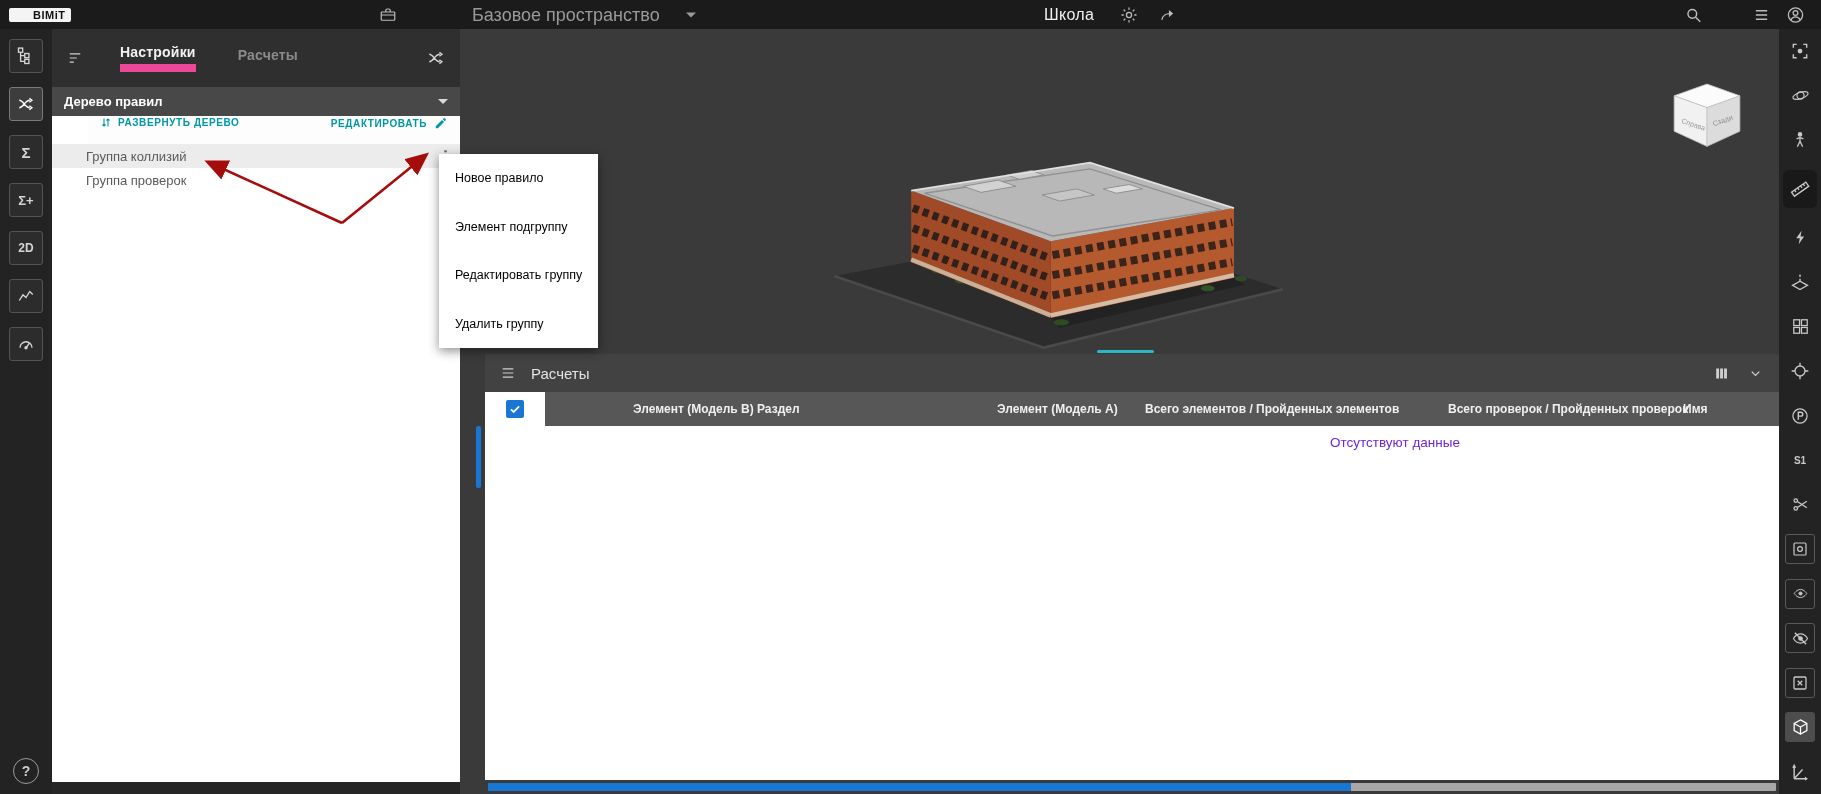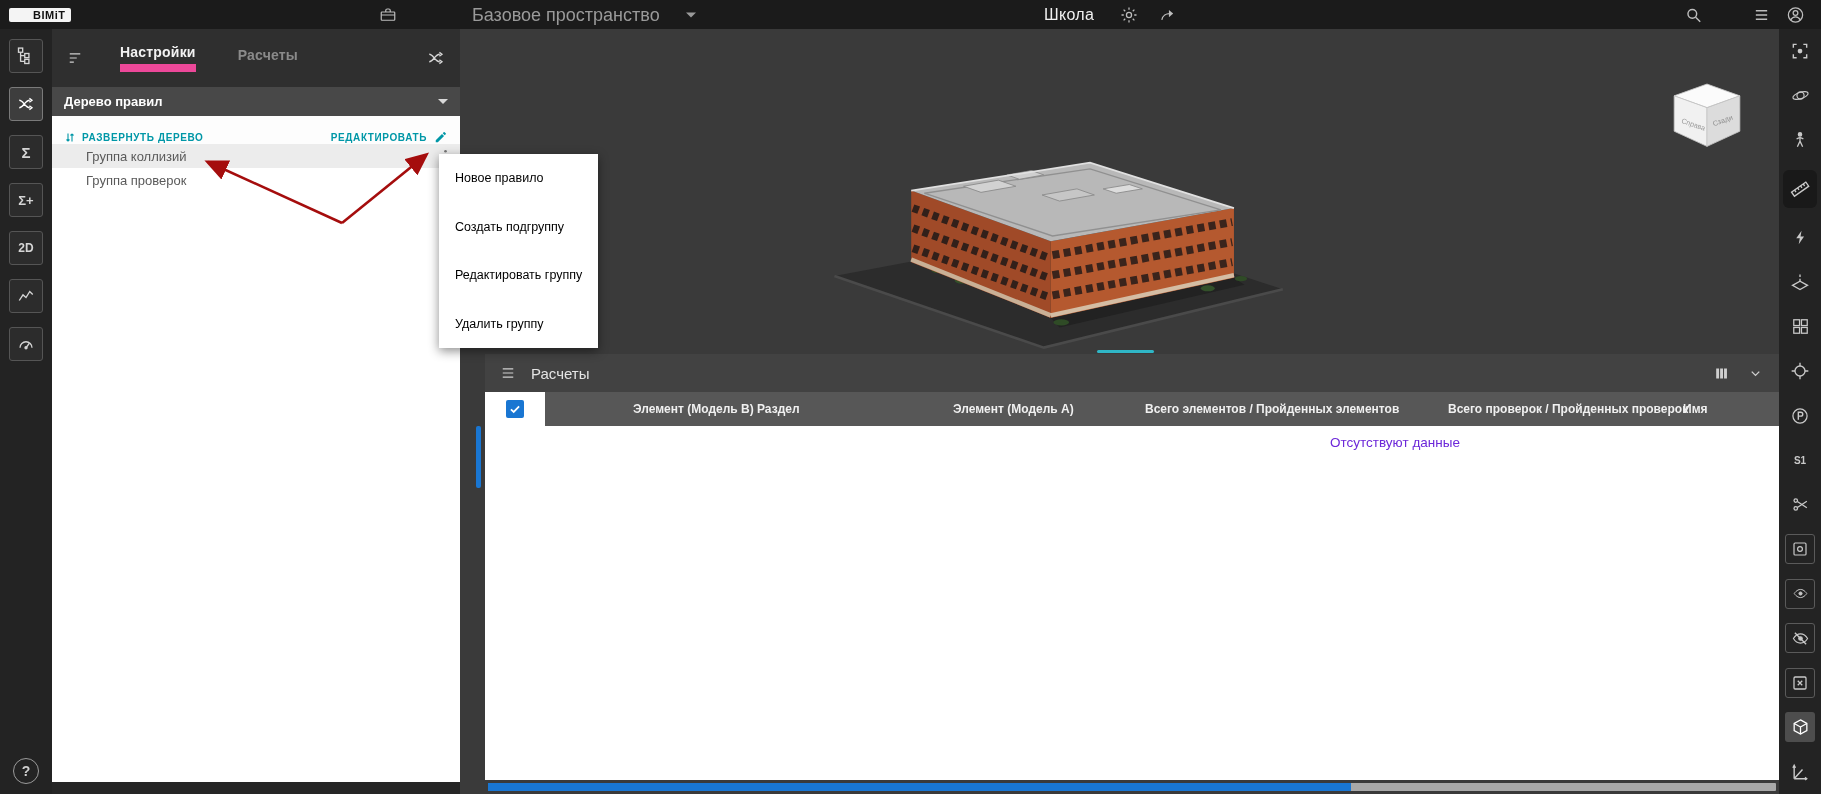--- a/index.html
+++ b/index.html
@@ -26,21 +26,21 @@
   .panel { position:absolute; left:52px; top:29px; width:408px; bottom:0; background:#fff; display:flex; flex-direction:column; z-index:15; }
   .panel-header { height:58px; background:#2f2f2f; display:flex; align-items:center; position:relative; flex:0 0 auto; }
   .ph-ham { margin-left:14px; color:#cfcfcf; }
   .tab { font-size:14px; font-weight:bold; cursor:pointer; padding-bottom:4px; letter-spacing:.2px; }
   .tab.active { color:#f2f2f2; border-bottom:8px solid #ec4899; }
   .tab.inactive { color:#8a8a8a; border-bottom:2px solid transparent; }
   .ph-shuffle { position:absolute; right:14px; top:50%; transform:translateY(-50%); color:#d6d6d6; cursor:pointer; }
   .section-bar { height:29px; background:#484848; color:#fff; font-size:13px; font-weight:bold; display:flex; align-items:center; padding:0 12px; flex:0 0 auto; cursor:pointer; }
   .section-caret { margin-left:auto; width:0; height:0; border-left:5px solid transparent; border-right:5px solid transparent; border-top:5px solid #d9d9d9; }
   .tree { flex:1; background:#fff; position:relative; }
-  .row-link { height:28px; display:flex; align-items:flex-end; padding:0 12px; background:#fdfdfd; }
+  .row-link { height:28px; display:flex; align-items:flex-start; padding:0 12px; background:#fdfdfd;margin-left:36px; }
   .link-teal { color:#0097a7; font-size:10px; font-weight:bold; letter-spacing:.6px; text-transform:uppercase; cursor:pointer; }
   .row-link .left { display:flex; align-items:center; gap:6px; }
   .row-link .right { margin-left:auto; display:flex; align-items:center; gap:7px; }
   .tree-item { height:24px; display:flex; align-items:center; padding:0 12px 0 34px; color:#5a5a5a; font-size:13px; cursor:pointer; }
   .tree-item.hover { background:#ececec; }
   .kebab { margin-left:auto; color:#777; cursor:pointer; display:flex; align-items:center; }
   .panel-footer { height:12px; background:#262626; flex:0 0 auto; }
   .arrows-overlay { position:absolute; left:0; top:0; width:408px; height:740px; pointer-events:none; z-index:40; }
 
   
@@ -240,21 +240,21 @@
         <path d="M0,0 L9,4 L0,8 z" fill="#a50d0d"></path>
       </marker>
     </defs>
     <path d="M290,194 L156,133" stroke="#a50d0d" stroke-width="2.6" fill="none" marker-end="url(#ah)"></path>
     <path d="M290,194 L374,126" stroke="#a50d0d" stroke-width="2.6" fill="none" marker-end="url(#ah)"></path>
   </svg>
 </section>
 
 <div class="context-menu">
   <div class="cm-item">Новое правило</div>
-  <div class="cm-item">Создать подгруппу</div>
+  <div class="cm-item">Элемент подгруппу</div>
   <div class="cm-item">Редактировать группу</div>
   <div class="cm-item">Удалить группу</div>
 </div>
 
 <main class="viewport">
 
   <svg class="building" width="455" height="205" viewBox="0 0 520 235">
     <polygon points="2,148 298,92 516,163 242,230" fill="#2c2c2c"></polygon>
     <polyline points="2,148 242,230 516,163" fill="none" stroke="#4a4a4a" stroke-width="3"></polyline>
     <polygon points="250,196 460,150 472,158 260,207" fill="#222222"></polygon>
@@ -323,21 +323,21 @@
     <div class="bp-thead">
       <div class="cb-cell">
         <span class="checkbox">
           <svg width="14" height="14" viewBox="0 0 24 24" fill="none" stroke="#fff" stroke-width="3">
               <polyline points="5,12.5 9.8,17 19,7.5"></polyline>
             </svg>
         </span>
       </div>
       <span class="th-label" style="left:148px">Элемент (Модель B)</span>
       <span class="th-label" style="left:272px">Раздел</span>
-      <span class="th-label" style="left:468px">Элемент (Модель A)</span>
+      <span class="th-label" style="left:512px">Элемент (Модель A)</span>
       <span class="th-label" style="left:660px">Всего элементов / Пройденных элементов</span>
       <span class="th-label" style="left:963px">Всего проверок / Пройденных проверок</span>
       <span class="th-label" style="left:1198px">Имя</span>
     </div>
 
     <div class="bp-body">
       <span class="empty-text">Отсутствуют данные</span>
     </div>
 
     <div class="hscroll">

